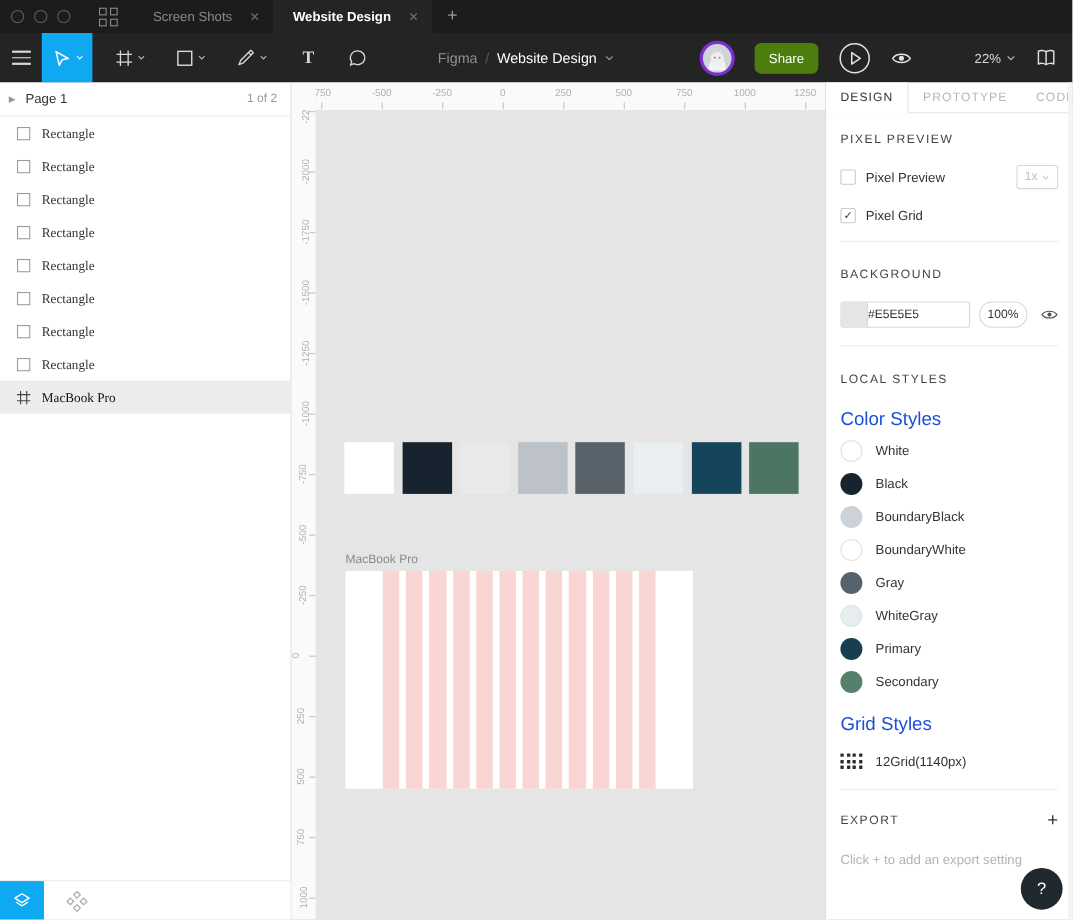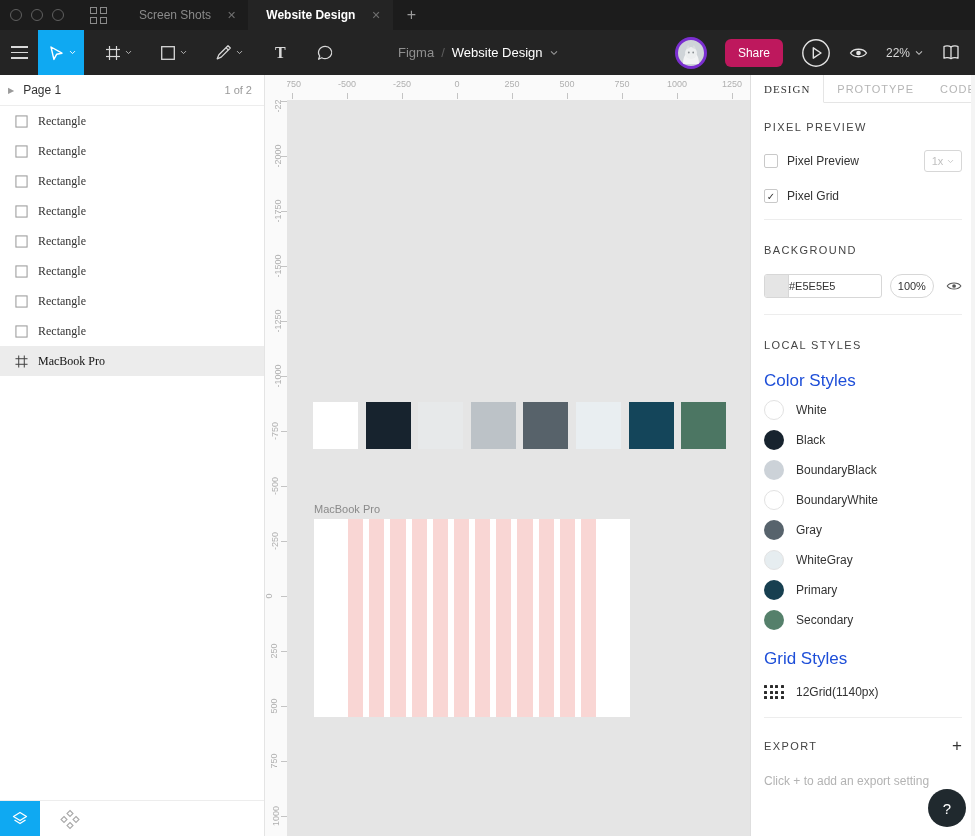--- a/index.html
+++ b/index.html
@@ -28,22 +28,22 @@
   .hamburger i { width:17px; height:1.6px; background:#d8d8d8; display:block; }
   .tool.selected { background:#0fa9f2; width:46px; padding:0 6px; }
   .chev { color:#cfcfcf; }
   .ttext { font-size:16px; font-weight:bold; color:#d8d8d8; font-family:"Liberation Serif","DejaVu Serif",serif; }
   .breadcrumb { position:absolute; left:398px; top:0; height:45px; display:flex; align-items:center; gap:7px; font-size:13px; }
   .breadcrumb .bc-app { color:#8f8f8f; }
   .breadcrumb .bc-sep { color:#5d5d5d; }
   .breadcrumb .bc-file { color:#fff; }
   .tb-right { position:absolute; right:14px; top:0; height:45px; display:flex; align-items:center; gap:18px; }
   .avatar { width:32px; height:32px; border-radius:50%; border:3px solid #7b2fd0; background:#cfd4d8; overflow:hidden; display:flex; align-items:flex-end; justify-content:center; }
-  .share-btn { background:#be185d; color:#fff; font-size:12px; border:none; border-radius:6px; padding:7px 13px; }
-  .zoom-ctl { display:flex; align-items:center; gap:5px; color:#d8d8d8; font-size:12px; }
+  .share-btn { background:#4d7c0f; color:#fff; font-size:12px; border:none; border-radius:6px; padding:7px 13px; }
+  .zoom-ctl { display:flex; align-items:center; gap:5px; color:#d8d8d8; font-size:12px;margin-left:39px; }
 
   
   .left-sb { position:absolute; left:0; top:75px; width:265px; height:761px; background:#fff; border-right:1px solid #e4e4e4; }
   .lsb-head { height:31px; display:flex; align-items:center; padding:0 12px 0 8px; border-bottom:1px solid #ededed; }
   .lsb-head .tri { color:#9a9a9a; font-size:8px; margin-right:9px; }
   .lsb-head .pname { font-size:12px; color:#333; flex:1; }
   .lsb-head .pcount { font-size:11px; color:#9a9a9a; }
   .layer-row { height:30px; display:flex; align-items:center; padding-left:15px; gap:10px; font-size:12px; color:#333;font-family:Liberation Serif, serif; }
   .layer-row.selected { background:#ececec; color:#111; }
   .lsb-bottom { position:absolute; left:0; bottom:0; width:264px; height:36px; background:#fff; border-top:1px solid #ededed; display:flex; align-items:center; }
@@ -62,21 +62,21 @@
   .swatch { position:absolute; top:327px; width:45px; height:47px; }
   .frame-label { position:absolute; left:49px; top:428px; font-size:11px; color:#8a8a8a; }
   .frame { position:absolute; left:49px; top:444px; width:316px; height:198px; background:#fff; }
   .frame-grid { position:absolute; left:34px; top:0; width:248px; height:198px; display:flex; gap:6px; }
   .frame-grid .col { flex:1; }
 
   
   .right-panel { position:absolute; left:750px; top:75px; width:225px; height:761px; background:#fff; border-left:1px solid #dedede; font-size:12px; color:#333; }
   .rp-tabs { display:flex; height:28px; border-bottom:1px solid #e5e5e5; }
   .rp-tab { display:flex; align-items:center; padding:0 13px; font-size:11px; letter-spacing:1px; color:#b5b5b5; height:28px; }
-  .rp-tab.active { color:#333; border-right:1px solid #e5e5e5; margin-bottom:-1px; background:#fff; border-bottom:1px solid #fff;font-family:Liberation Serif, serif; }
+  .rp-tab.active { color:#333; border-right:1px solid #e5e5e5; margin-bottom:-1px; background:#fff; border-bottom:1px solid #fff; }
   .rp-section { padding:18px 13px 6px 13px; }
   .rp-title { font-size:11px; letter-spacing:1.4px; color:#444; display:flex; align-items:center; justify-content:space-between; }
   .rp-divider { height:1px; background:#ededed; margin-top:16px; }
   .cb-row { display:flex; align-items:center; gap:9px; margin-top:21px; position:relative; }
   .checkbox { width:14px; height:14px; border:1px solid #c9c9c9; border-radius:2px; background:#fff;
     display:flex; align-items:center; justify-content:center; font-size:10px; color:#333; }
   .mini-select { position:absolute; right:0; width:38px; height:22px; border:1px solid #d7d7d7; border-radius:3px;
     display:flex; align-items:center; justify-content:center; gap:4px; color:#c0c0c0; font-size:11px; }
   .bg-row { display:flex; align-items:center; margin-top:18px; gap:8px; }
   .hex-field { display:flex; align-items:center; width:124px; height:24px; border:1px solid #d7d7d7; border-radius:3px; overflow:hidden; }

